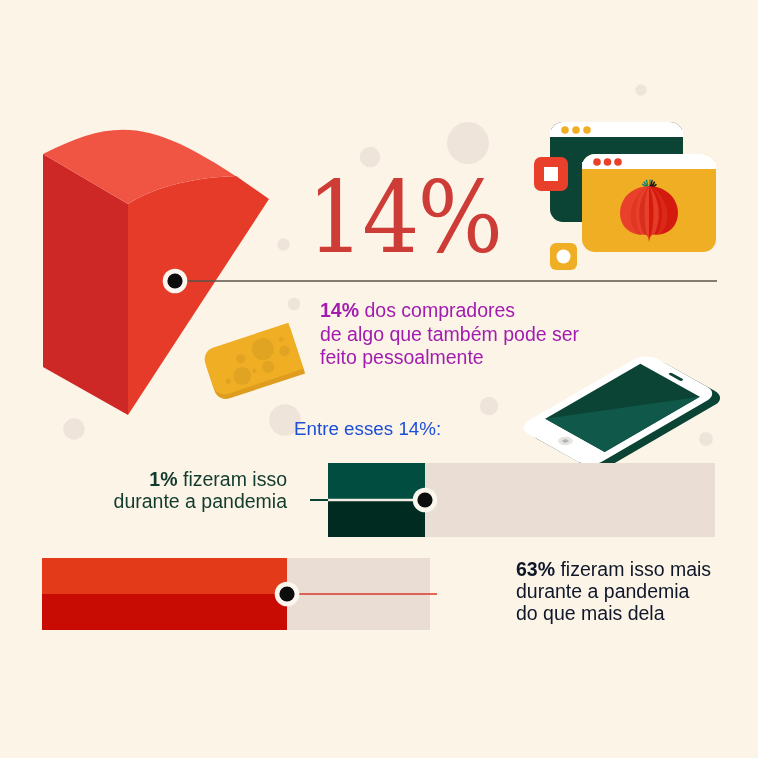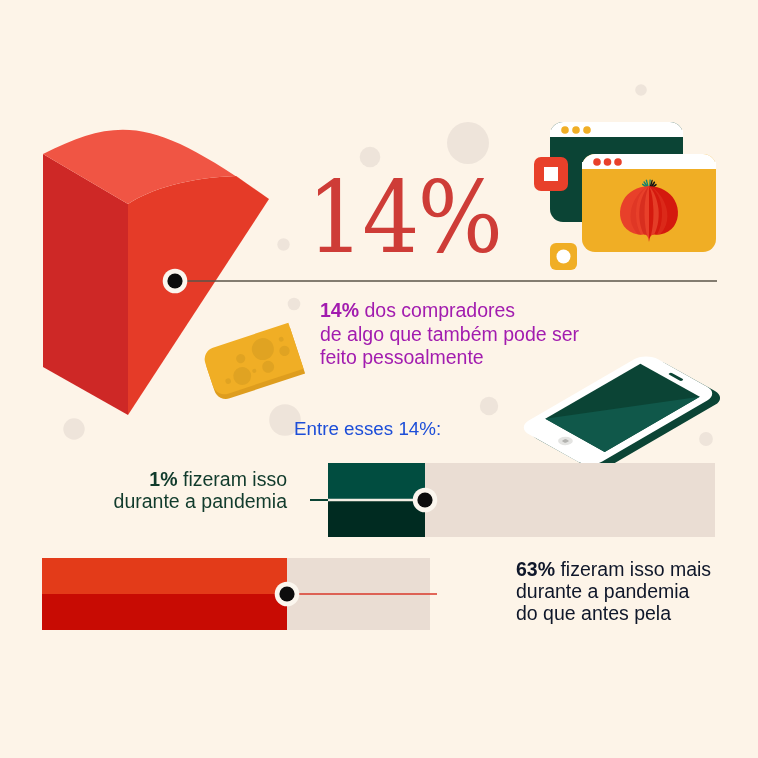--- a/index.html
+++ b/index.html
@@ -173,15 +173,15 @@
 
   <div class="txt subhead">Entre esses 14%:</div>
 
   <div class="txt lbl-green">
       <div><b>1%</b> fizeram isso</div>
       <div>durante a pandemia</div>
     </div>
   <div class="txt lbl-red">
       <div><b>63%</b> fizeram isso mais</div>
       <div>durante a pandemia</div>
-      <div>do que antes pela</div>
+      <div>do que mais dela</div>
     </div>
 </div>
 
 </body></html>

